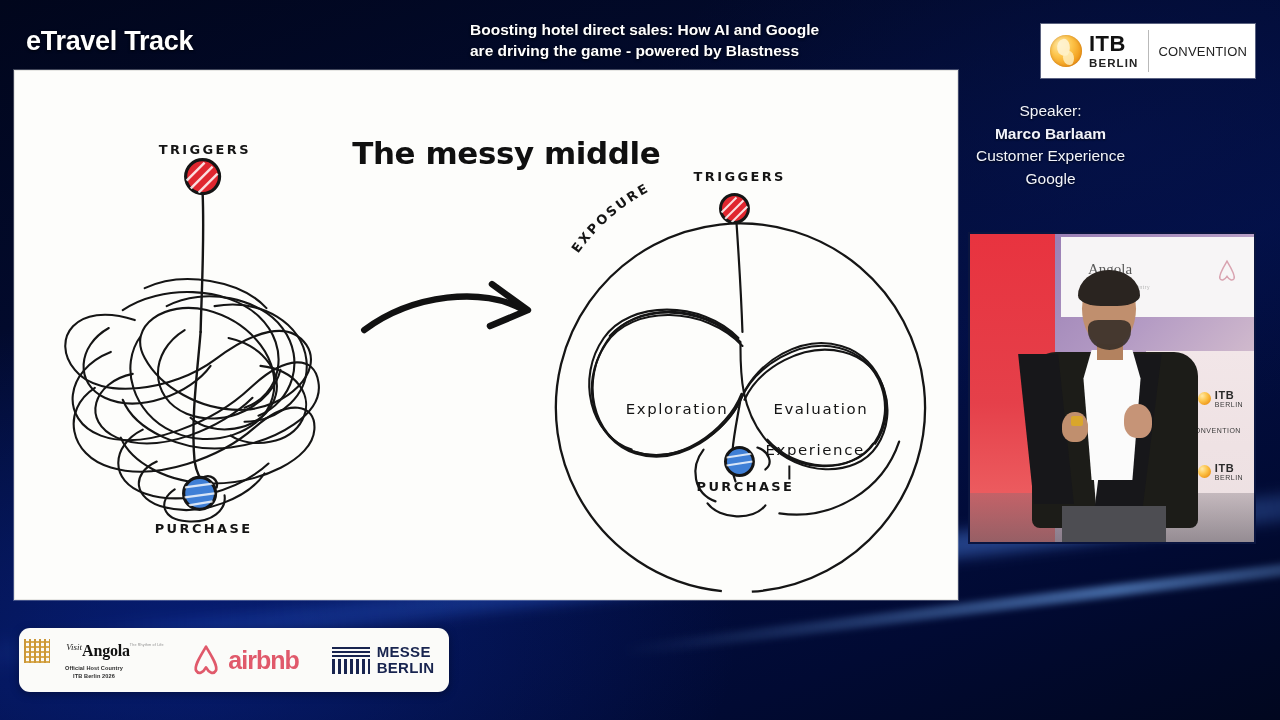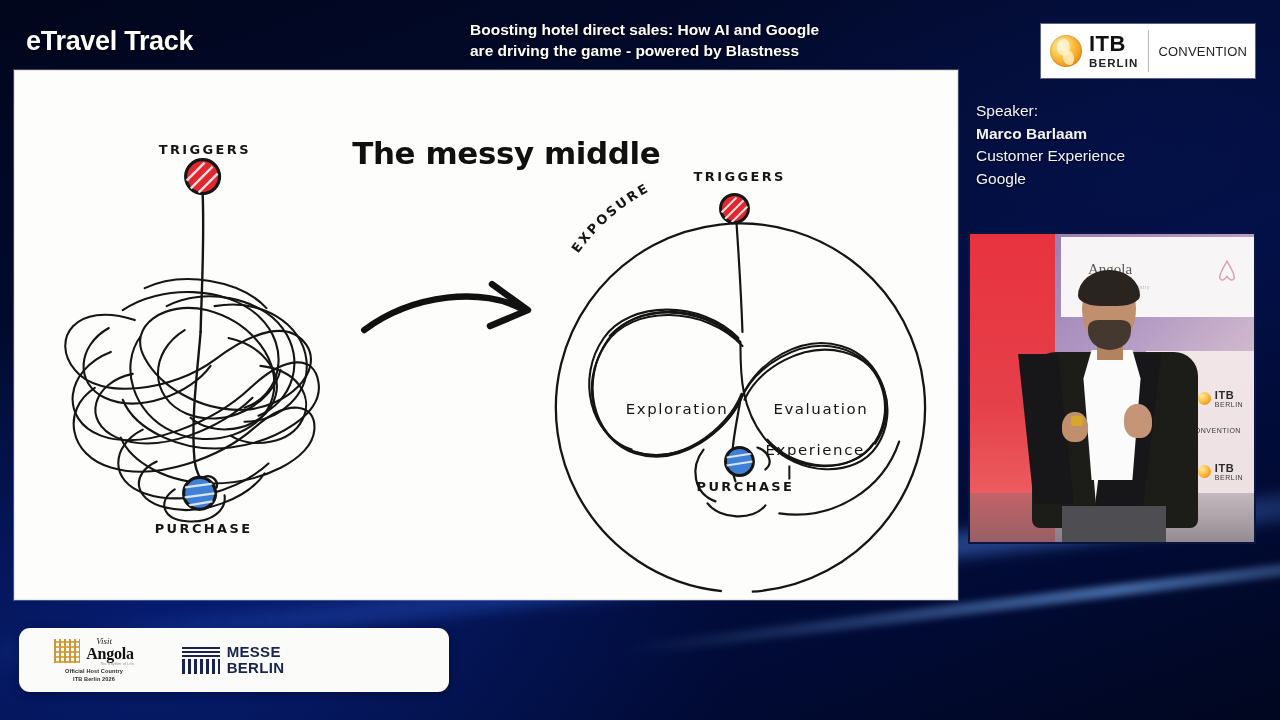--- a/index.html
+++ b/index.html
@@ -91,20 +91,21 @@
   .itb-conv {
     display: flex; align-items: center; padding: 0 8px 0 9px;
     color: #222222; font-size: 13px; letter-spacing: 0.2px;
   }
 
   
   .speaker-block {
     position: absolute; left: 976px; top: 100px;
     color: #f2f4fb; font-size: 15.5px; line-height: 1.46;
     text-shadow: 0 1px 2px rgba(0,0,0,0.7);
+    text-align: center;
   }
   .speaker-name { font-weight: bold; }
 
   
   .slide {
     position: absolute; left: 14px; top: 70px;
     width: 944px; height: 530px;
     background: #fdfdfb;
     border: 1px solid #e7e7e4;
     box-shadow: 0 0 0 1px rgba(255,255,255,0.25);
@@ -241,21 +242,21 @@
   .sp { display: flex; align-items: center; justify-content: center; }
   .sp-angola { width: 150px; flex-direction: column; gap: 2px; }
   .ang-row { display: flex; align-items: center; gap: 6px; }
   .ang-mark {
     width: 26px; height: 24px;
     background:
       repeating-linear-gradient(90deg, #c9922f 0 2px, transparent 2px 5px),
       repeating-linear-gradient(0deg, #d9a84a 0 2px, transparent 2px 5px);
     opacity: 0.95;
   }
-  .ang-words { display: flex; flex-direction: column; line-height: 1; }
+  .ang-words { display: flex; flex-direction: row; line-height: 1; }
   .ang-visit {
     font-family: "Liberation Serif", serif; font-style: italic;
     font-size: 9px; color: #1a1a1a; margin-left: 10px;
   }
   .ang-name {
     font-family: "Liberation Serif", serif; font-weight: bold;
     font-size: 16px; color: #111111; letter-spacing: -0.2px;
   }
   .ang-tag {
     font-size: 3.6px; color: #8c8c8c; letter-spacing: 0.2px; margin-top: 1px; text-align: right;
@@ -488,20 +489,26 @@
           <span class="ang-name">Angola</span>
           <span class="ang-tag">The Rhythm of Life</span>
         </div>
       </div>
       <div class="ang-sub">
         <div>Official Host Country</div>
         <div>ITB Berlin 2026</div>
       </div>
     </div>
 
+    <div class="sp sp-airbnb">
+      <svg width="34" height="34" viewBox="0 0 24 24">
+        <path d="M12 2.6 C 8.6 8.4 3.2 16.4 5.1 19.6 C 6.9 22.6 10.2 20.6 12 17.2 C 13.8 20.6 17.1 22.6 18.9 19.6 C 20.8 16.4 15.4 8.4 12 2.6 Z" fill="none" stroke="#e0596b" stroke-width="1.9" stroke-linejoin="round"></path>
+      </svg>
+      <span class="air-name">airbnb</span>
+    </div>
 
     <div class="sp sp-messe">
       <div class="messe-mark">
         <div class="messe-top"></div>
         <div class="messe-bot"></div>
       </div>
       <div class="messe-words">
         <span class="messe-w">MESSE</span>
         <span class="messe-w">BERLIN</span>
       </div>

